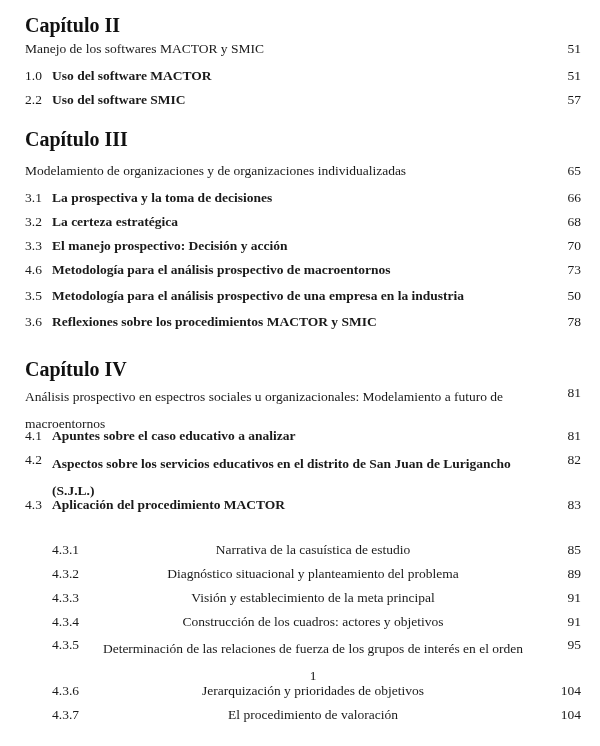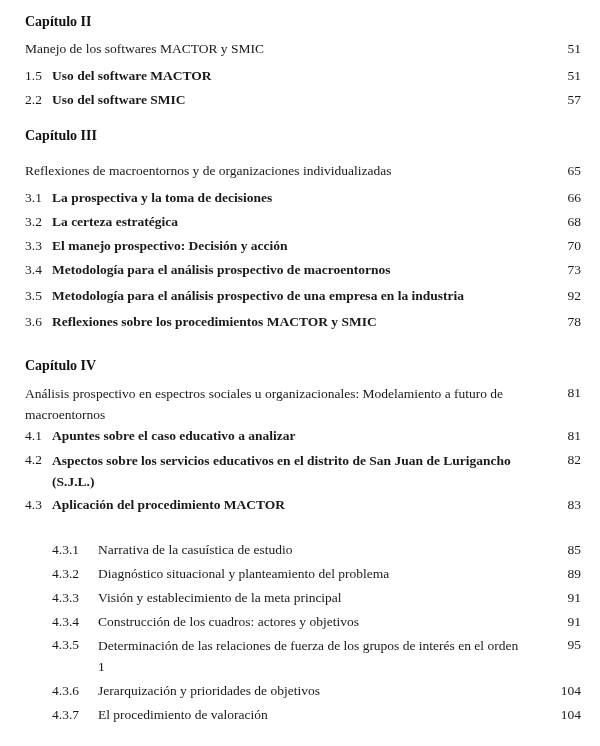--- a/index.html
+++ b/index.html
@@ -4,85 +4,85 @@
   <style>
     html, body { margin: 0; padding: 0; background: #ffffff; }
     body {
       width: 600px; height: 746px; overflow: hidden; position: relative;
       font-family: "DejaVu Serif", "Liberation Serif", serif;
       color: #1a1a1a;
     }
     .page { position: absolute; left: 25px; top: 0; width: 556px; }
     .chapter-title {
       position: absolute; left: 0;
-      font-family: "Liberation Serif", serif; font-weight: bold; font-size: 14px;
+      font-family: "Liberation Serif", serif; font-weight: bold; font-size: 20px;
       color: #111;
     }
     .entry { position: absolute; left: 0; width: 556px; font-family: "Liberation Serif", serif; font-size: 13.5px; line-height: 20px; }
     .entry .num { position: absolute; left: 0; top: 0; }
     .entry .text { position: absolute; top: 0; }
     .entry .page-num { position: absolute; right: 0; top: 0; text-align: right; }
     .entry.lvl0 .text { left: 0; width: 500px; }
     .entry.lvl1 .text { left: 27px; width: 480px; font-weight: bold; }
     .entry.lvl2 .num { left: 27px; }
-    .entry.lvl2 .text { left: 73px; width: 430px; }
-    .wrap .text { line-height: 21px; }
+    .entry.lvl2 .text { left: 73px; width: 430px; text-align: center; }
+    .wrap .text { line-height: 27px; }
   </style>
 </head>
 <body>
 
 <div class="page">
 
   <div class="chapter-title" style="top:14px">Capítulo II</div>
 
   <div class="entry lvl0" style="top:39px">
     <span class="text">Manejo de los softwares MACTOR y SMIC</span>
     <span class="page-num">51</span>
   </div>
   <div class="entry lvl1" style="top:66px">
-    <span class="num">1.5</span>
+    <span class="num">1.0</span>
     <span class="text">Uso del software MACTOR</span>
     <span class="page-num">51</span>
   </div>
   <div class="entry lvl1" style="top:90px">
     <span class="num">2.2</span>
     <span class="text">Uso del software SMIC</span>
     <span class="page-num">57</span>
   </div>
 
   <div class="chapter-title" style="top:128px">Capítulo III</div>
 
   <div class="entry lvl0" style="top:161px">
-    <span class="text">Reflexiones de macroentornos y de organizaciones individualizadas</span>
+    <span class="text">Modelamiento de organizaciones y de organizaciones individualizadas</span>
     <span class="page-num">65</span>
   </div>
   <div class="entry lvl1" style="top:188px">
     <span class="num">3.1</span>
     <span class="text">La prospectiva y la toma de decisiones</span>
     <span class="page-num">66</span>
   </div>
   <div class="entry lvl1" style="top:212px">
     <span class="num">3.2</span>
     <span class="text">La certeza estratégica</span>
     <span class="page-num">68</span>
   </div>
   <div class="entry lvl1" style="top:236px">
     <span class="num">3.3</span>
     <span class="text">El manejo prospectivo: Decisión y acción</span>
     <span class="page-num">70</span>
   </div>
   <div class="entry lvl1" style="top:260px">
-    <span class="num">3.4</span>
+    <span class="num">4.6</span>
     <span class="text">Metodología para el análisis prospectivo de macroentornos</span>
     <span class="page-num">73</span>
   </div>
   <div class="entry lvl1" style="top:286px">
     <span class="num">3.5</span>
     <span class="text">Metodología para el análisis prospectivo de una empresa en la industria</span>
-    <span class="page-num">92</span>
+    <span class="page-num">50</span>
   </div>
   <div class="entry lvl1" style="top:312px">
     <span class="num">3.6</span>
     <span class="text">Reflexiones sobre los procedimientos MACTOR y SMIC</span>
     <span class="page-num">78</span>
   </div>
 
   <div class="chapter-title" style="top:358px">Capítulo IV</div>
 
   <div class="entry lvl0 wrap" style="top:383px">

